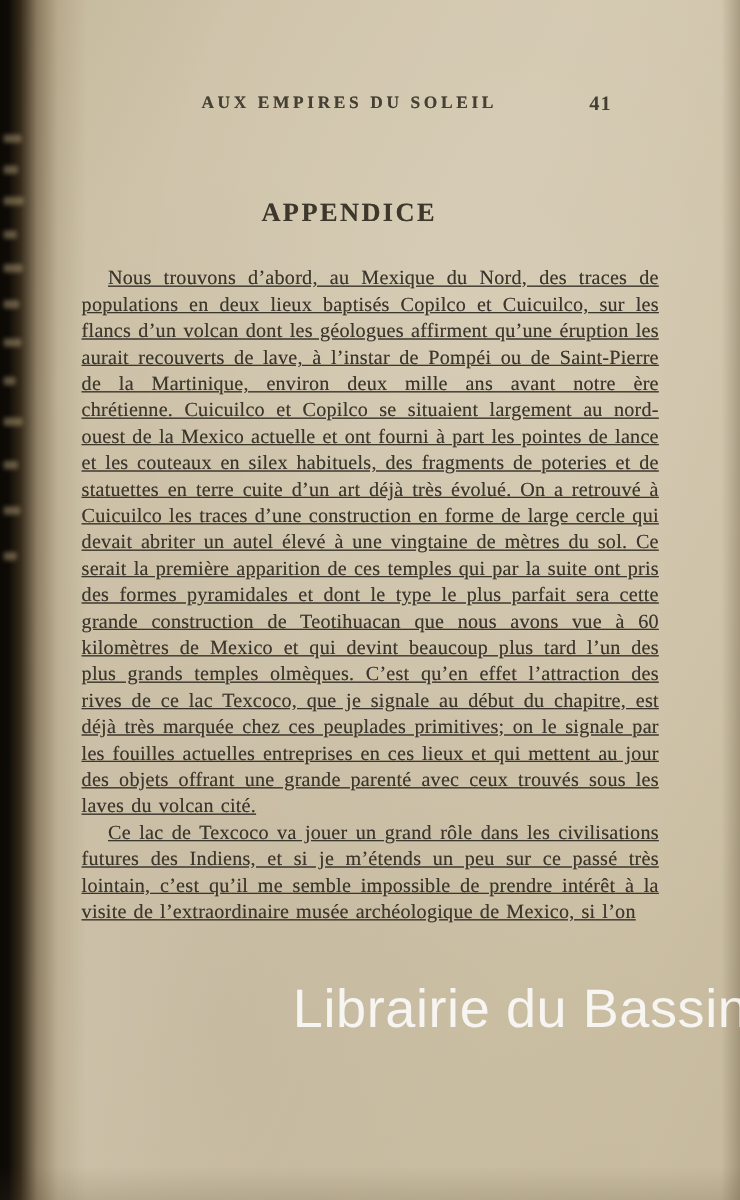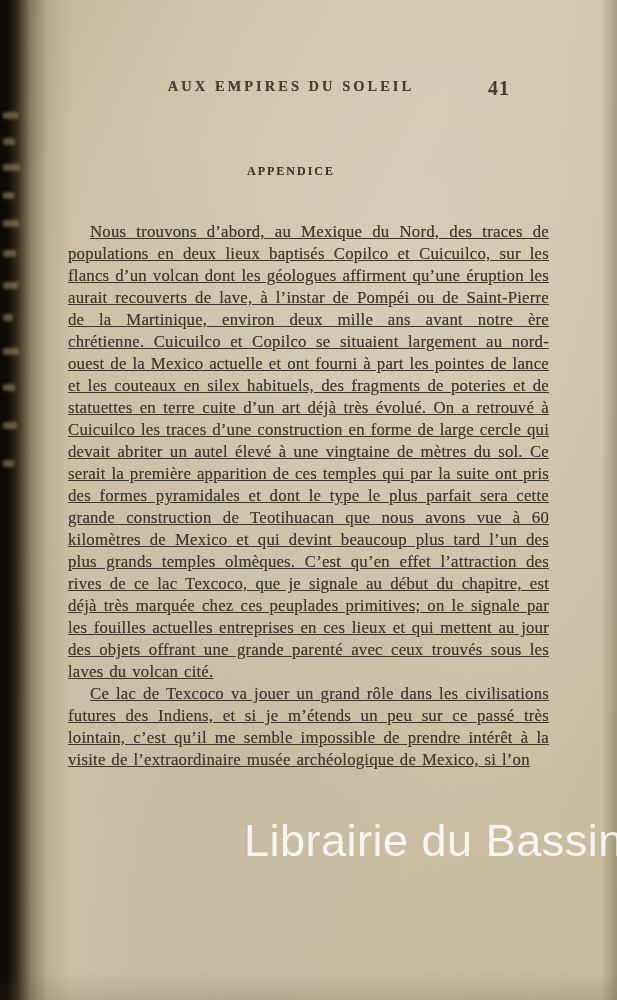--- a/index.html
+++ b/index.html
@@ -61,29 +61,29 @@
   }
   .running-head .head-title {
     display: block; text-align: center;
     transform: translateX(-18px);
     font-size: 14.5px; letter-spacing: 3px;
     font-weight: 700;
     text-shadow: 0 0 0.5px rgba(70,64,52,0.6);
   }
   .running-head .page-number {
     position: absolute; right: 40px; top: -1px;
-    font-size: 20px; font-weight: 700; letter-spacing: 1px;
+    font-size: 17px; font-weight: 700; letter-spacing: 1px;
     color: #443e32;
   }
 
   
   .section-title {
     position: absolute; left: 68px; top: 164px; width: 482px;
     text-align: center; transform: translateX(-18px);
-    font-size: 12px; letter-spacing: 2px; font-weight: 700;
+    font-size: 22px; letter-spacing: 2px; font-weight: 700;
     color: #3d372c;
     text-shadow: 0 0 0.5px rgba(61,55,44,0.5);
   }
 
   
   .body-text {
     position: absolute; left: 68px; top: 221px; width: 481px;
     color: #3c362c;
     font-size: 16.8px; line-height: 22px;
     letter-spacing: 0.2px; word-spacing: 1.4px;

